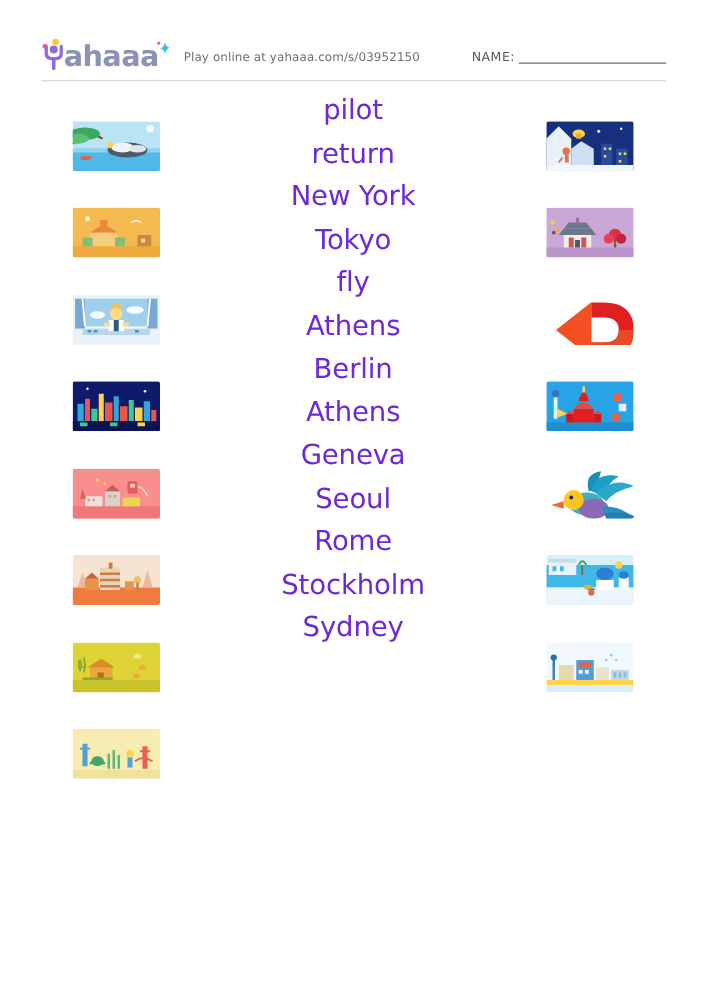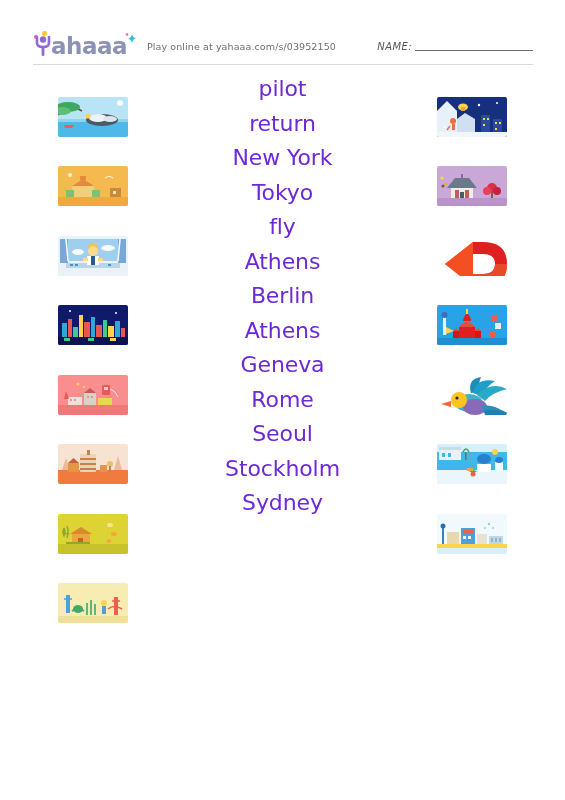--- a/index.html
+++ b/index.html
@@ -68,21 +68,20 @@
     white-space:nowrap;
   }
   .name-wrap{
     margin-left:auto;
     display:flex;
     align-items:flex-start;
     font-family:"DejaVu Sans", sans-serif;
     font-size:10px;
     color:#55555c;
     letter-spacing:0.4px;
-    font-style:italic;
   }
   .name-line{
     display:inline-block;
     width:118px;
     border-bottom:1px solid #6b6b72;
     margin-left:3px;
     height:9px;
   }
   .header-rule{
     position:absolute;
@@ -342,22 +341,22 @@
   <div class="col-words">
     <div class="word">pilot</div>
     <div class="word">return</div>
     <div class="word">New York</div>
     <div class="word">Tokyo</div>
     <div class="word">fly</div>
     <div class="word">Athens</div>
     <div class="word">Berlin</div>
     <div class="word">Athens</div>
     <div class="word">Geneva</div>
+    <div class="word">Seoul</div>
     <div class="word">Rome</div>
-    <div class="word">Seoul</div>
     <div class="word">Stockholm</div>
     <div class="word">Sydney</div>
   </div>
 
   <div class="col-right">
 
     <div class="thumb-slot">
       <div class="thumb">
         <svg width="70" height="40" viewBox="0 0 70 40">
           <rect width="70" height="40" fill="#17307e"></rect>

